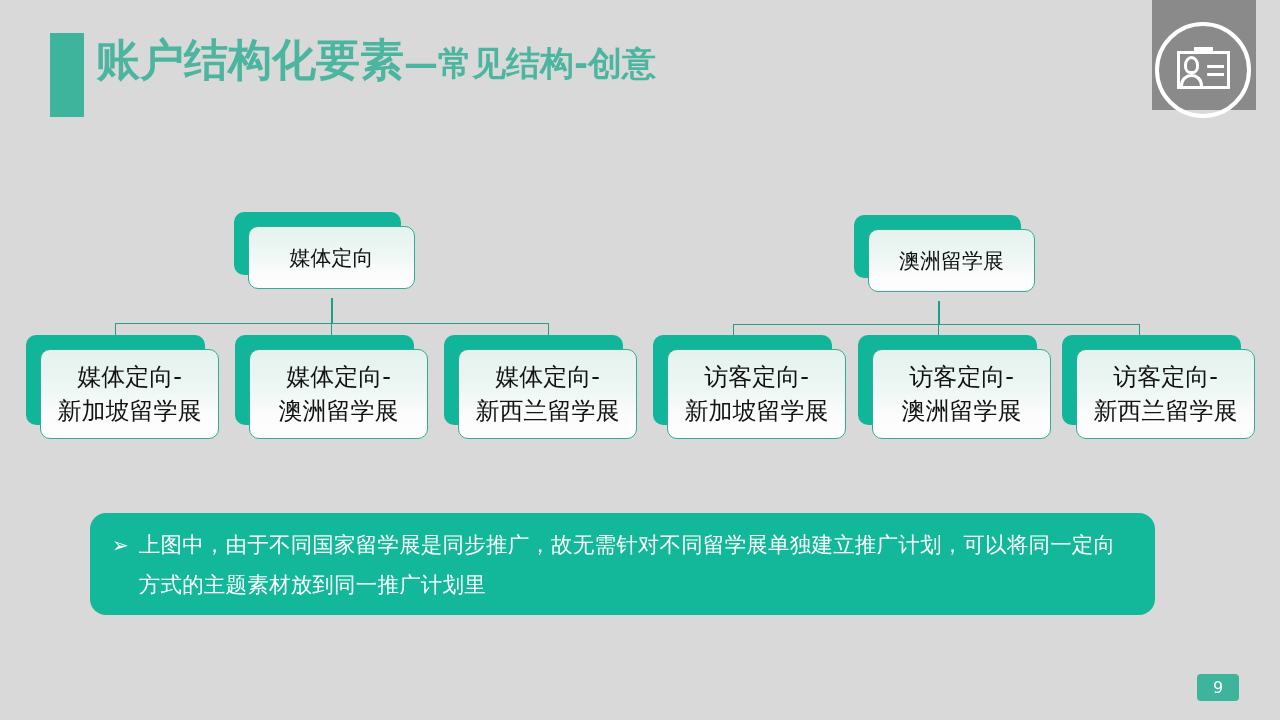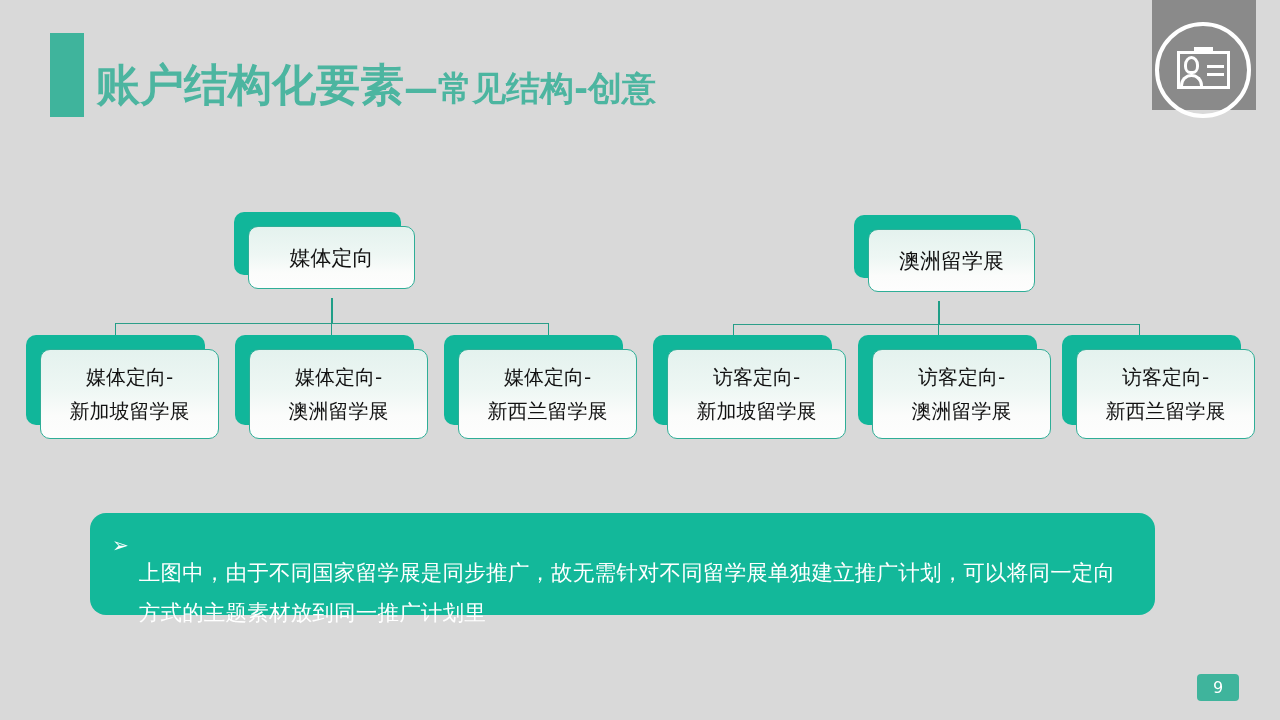--- a/index.html
+++ b/index.html
@@ -26,21 +26,21 @@
     position: absolute;
     left: 50px;
     top: 33px;
     width: 34px;
     height: 84px;
     background: #3fb49c;
   }
   #page-title {
     position: absolute;
     left: 96px;
-    top: 53px;
+    top: 28px;
     font-size: 44px;
     font-weight: bold;
     color: #4cb5a0;
     letter-spacing: 0px;
     white-space: nowrap;
     line-height: 64px;
   }
   #page-title .title-sub {
     font-size: 34px;
   }
@@ -163,21 +163,21 @@
 
   
   .node-child { width: 179px; height: 90px; }
   #node-media-singapore  { left: 26px;  top: 319px; }
   #node-media-australia  { left: 235px; top: 319px; }
   #node-media-newzealand { left: 444px; top: 319px; }
   #node-visitor-singapore{ left: 653px; top: 319px; }
   #node-visitor-australia{ left: 858px; top: 319px; }
   #node-visitor-newzealand{ left: 1062px; top: 319px; }
   .node-child .node-face {
-    font-size: 20px;
+    font-size: 24px;
     line-height: 34px;
     padding: 0 6px;
   }
 
   
   .conn {
     position: absolute;
     background: #1f9e87;
   }
   .conn-v { width: 2px; }
@@ -204,21 +204,20 @@
     font-size: 20px;
     line-height: 40px;
     margin-right: 10px;
     flex: 0 0 auto;
   }
   #callout-text {
     color: #ffffff;
     font-size: 21.5px;
     line-height: 40px;
     letter-spacing: 0.2px;
-    margin-top: 28px;
   }
 
   
   #page-number {
     position: absolute;
     left: 1197px;
     top: 674px;
     width: 42px;
     height: 27px;
     background: #3fb49c;

